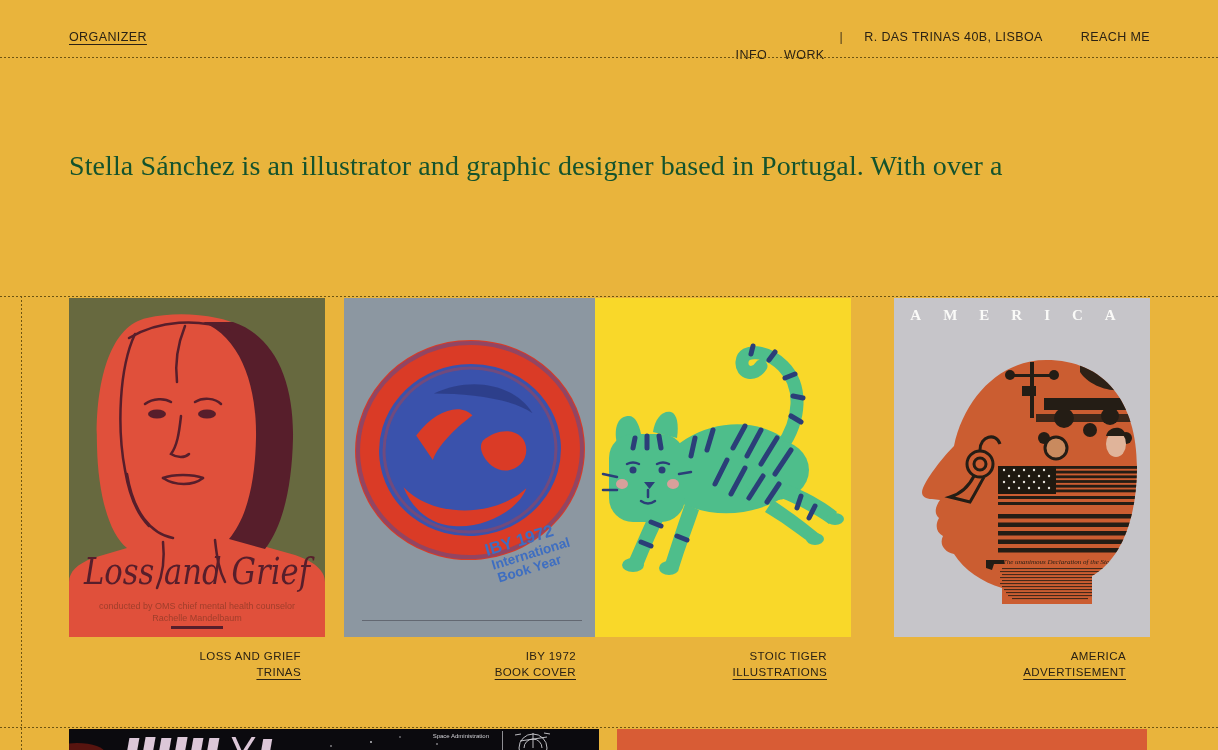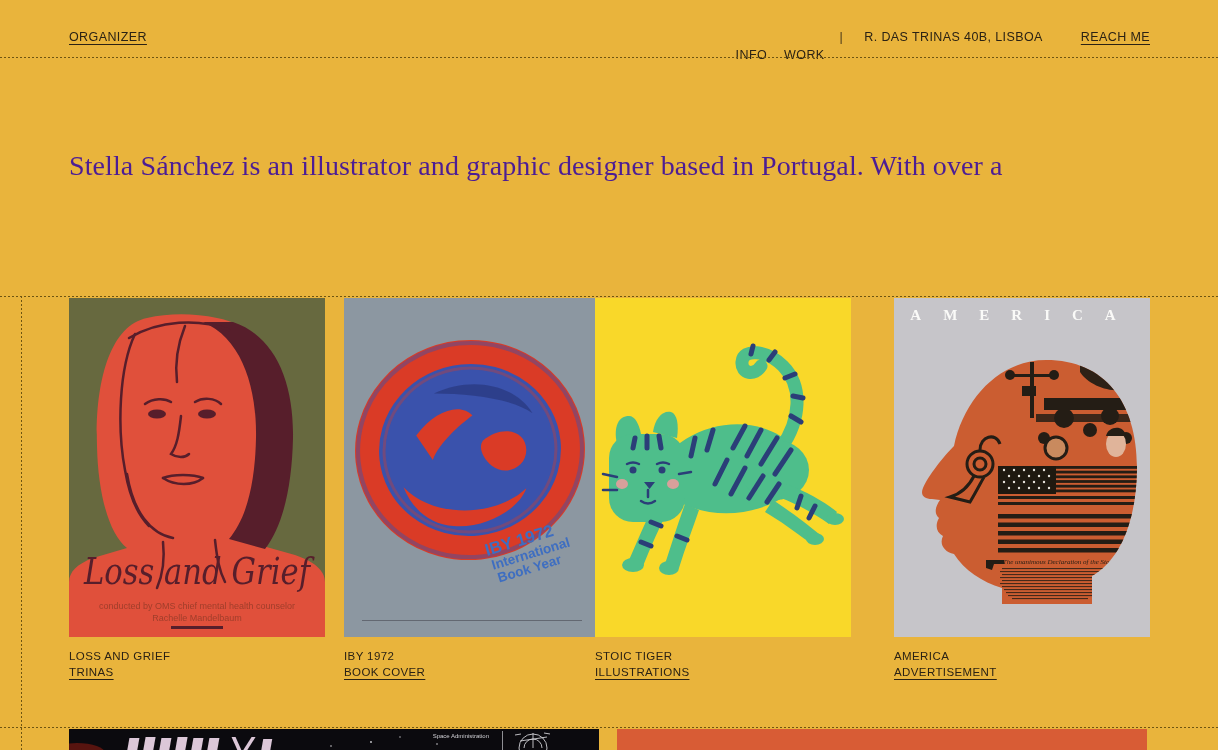--- a/index.html
+++ b/index.html
@@ -12,27 +12,27 @@
          background-image:repeating-linear-gradient(180deg,#6E5512 0 2px,transparent 2px 4px);}
   
   .hdr{position:absolute;top:8px;left:0;width:1218px;height:58px;display:flex;
        align-items:center;justify-content:space-between;box-sizing:border-box;padding:0 68px 0 69px;}
   .logo{font-size:12.5px;font-weight:500;letter-spacing:.4px;text-decoration:underline;
         text-underline-offset:3px;cursor:pointer;}
   .nav{display:flex;align-items:center;font-size:12.5px;font-weight:500;letter-spacing:.4px;}
   .nav .lnk{cursor:pointer;margin-top:36px;}
   .nav .i1{margin-right:17px;} .nav .i2{margin-right:15px;}
   .nav .div{margin-right:21px;opacity:.85;} .nav .addr{margin-right:38px;}
-  .nav .reach{text-decoration:underline;text-underline-offset:3px;cursor:pointer;}
+  .nav .reach{text-underline-offset:3px;cursor:pointer;}
   
   .intro{position:absolute;left:69px;top:149px;font-family:"Liberation Serif",serif;
-         font-size:28px;line-height:34px;color:#4c1d95;letter-spacing:.1px;}
+         font-size:28px;line-height:34px;color:#14532d;letter-spacing:.1px;}
   .intro span{display:block;white-space:nowrap;}
   
-  .card{position:absolute;top:298px;width:232px;}
+  .card{position:absolute;top:298px;width:232px;text-align:right;}
   .card .thumb{display:block;width:256px;height:339px;cursor:pointer;}
   .card svg{display:block;}
   .cap{margin-top:12px;font-size:11.5px;line-height:15px;font-weight:500;letter-spacing:.4px;}
   .cap .cat{display:inline-block;margin-top:1px;text-decoration:underline;
             text-underline-offset:2.5px;cursor:pointer;}
   .c1{left:69px;} .c2{left:344px;} .c3{left:595px;} .c4{left:894px;}
   
   .wide{position:absolute;top:729px;height:21px;overflow:hidden;cursor:pointer;}
   .w1{left:69px;width:530px;} .w2{left:617px;width:530px;background:#D85C35;}
 </style>

